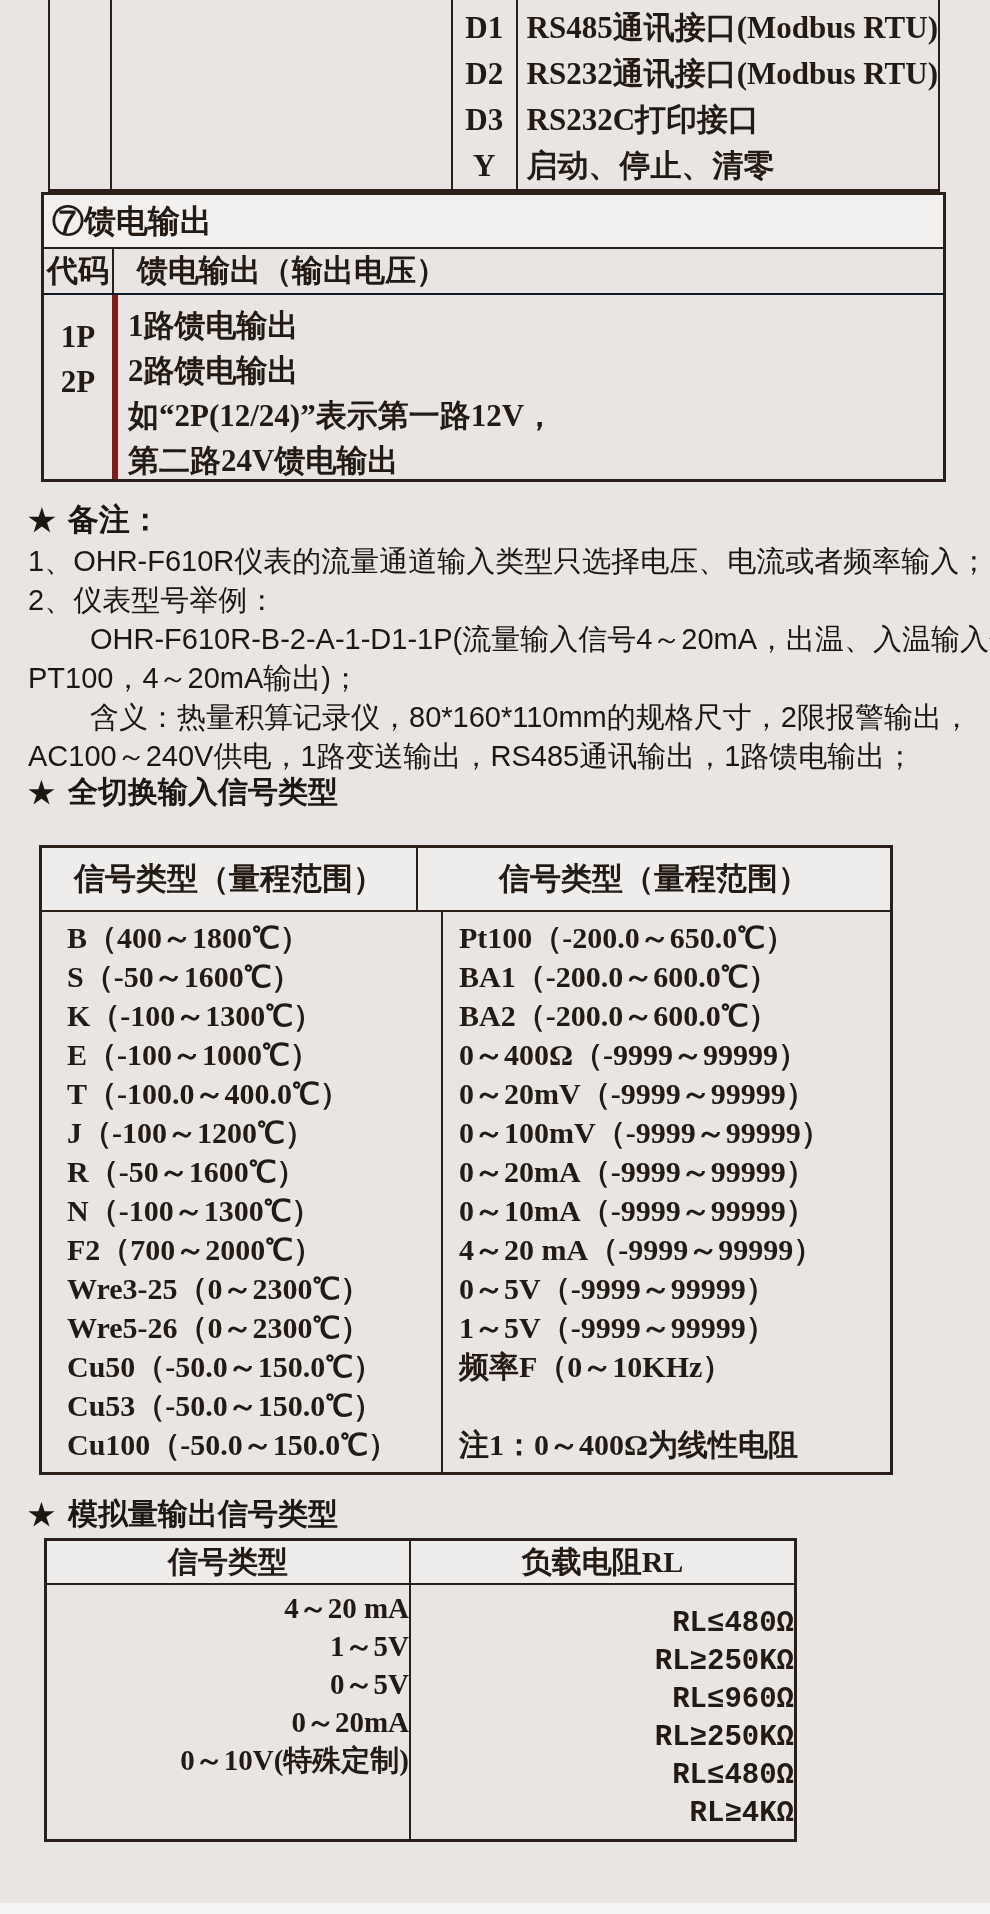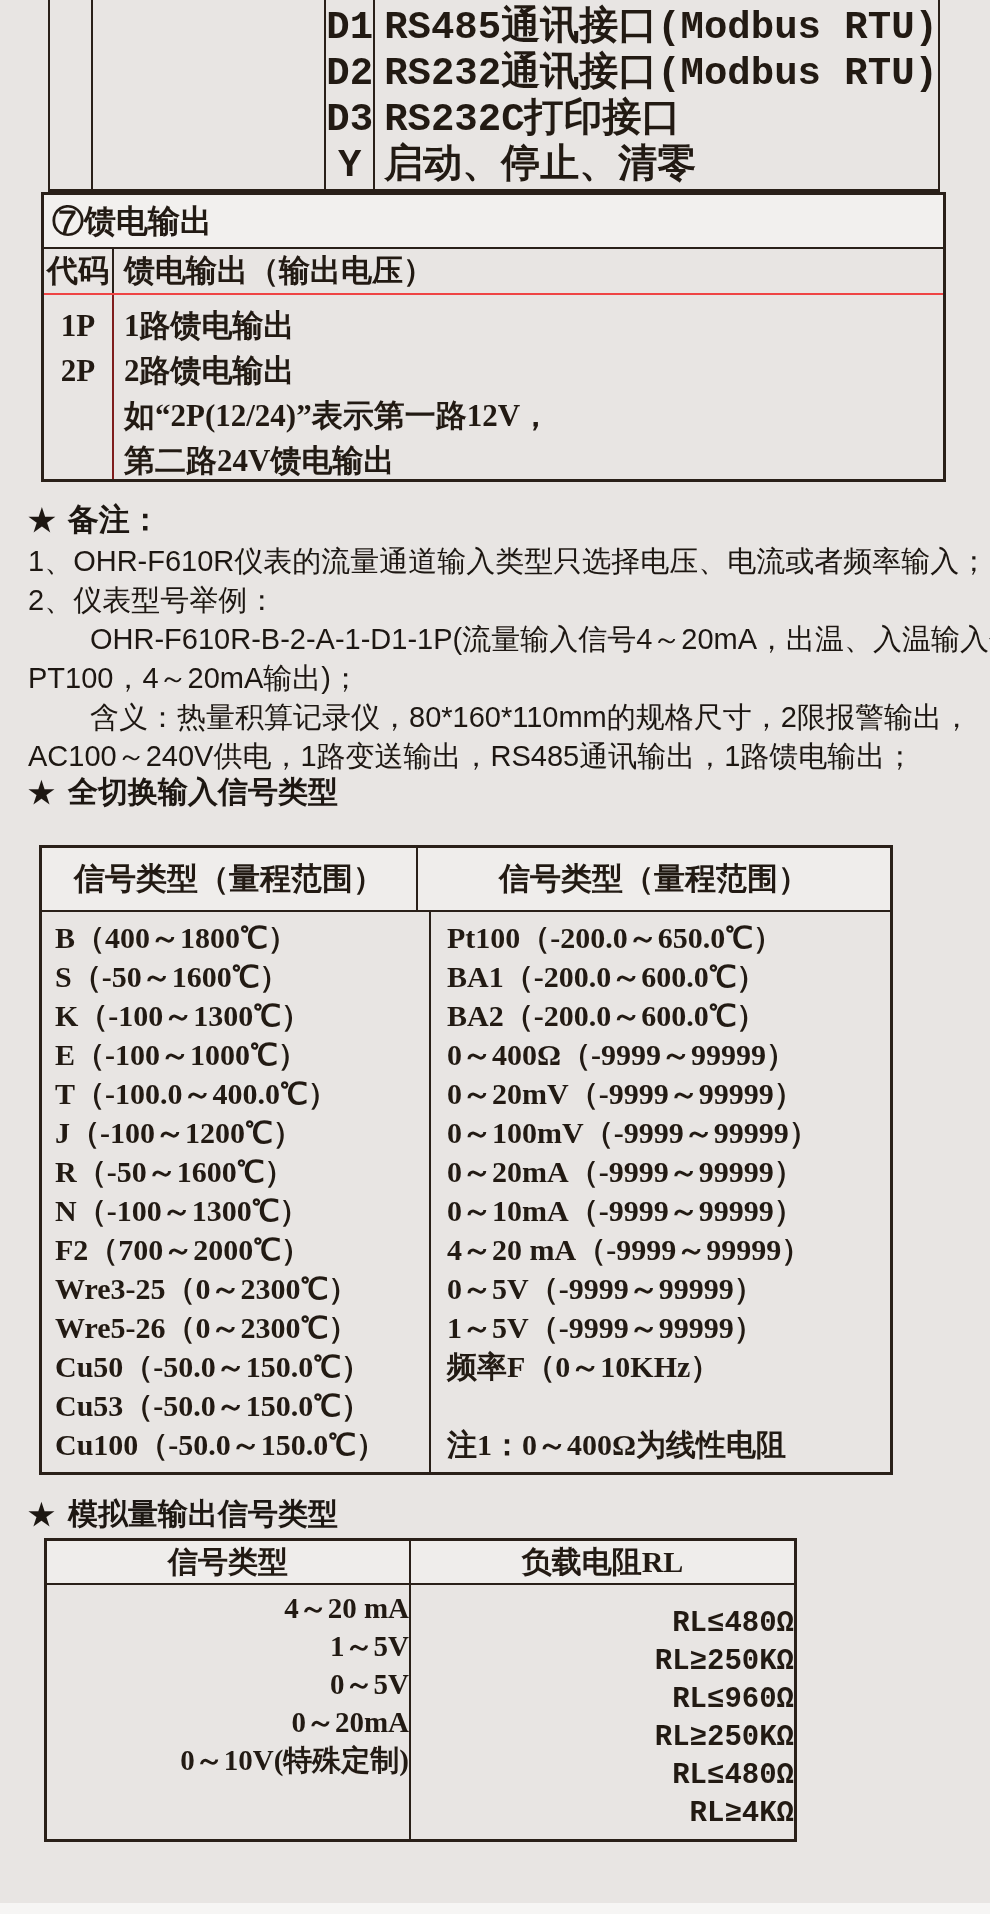--- a/index.html
+++ b/index.html
@@ -13,38 +13,38 @@
   
   .t-top{
     position:absolute;left:48px;top:0;width:892px;height:192px;
     border-left:2px solid #2a2019;border-right:2px solid #2a2019;
     border-bottom:3px solid #2a2019;display:flex;box-sizing:border-box;
   }
   .t-top .c-narrow{width:64px;border-right:2px solid #2a2019;}
   .t-top .c-wide{width:364px;border-right:2px solid #2a2019;}
   .t-top .c-code{width:67px;border-right:2px solid #2a2019;padding-top:5px;}
   .t-top .c-desc{flex:1;padding-top:5px;}
-  .t-top .line{height:46px;line-height:46px;font-size:39px;font-weight:bold;white-space:nowrap;font-family:Liberation Mono, monospace;}
+  .t-top .line{height:46px;line-height:46px;font-size:31px;font-weight:bold;white-space:nowrap;}
   .t-top .c-code .line{text-align:center;}
   .t-top .c-desc .line{padding-left:9px;}
 
   
   .t-feed{
     position:absolute;left:41px;top:192px;width:905px;
     border:3px solid #2a2019;box-sizing:border-box;
   }
   .t-feed .r1{
     height:52px;line-height:52px;background:#f2f0ee;
     border-bottom:2px solid #2a2019;font-size:32px;font-weight:bold;padding-left:8px;
   }
-  .t-feed .r2{display:flex;height:44px;border-bottom:2px solid #ef4444;font-size:31px;font-weight:bold;}
+  .t-feed .r2{display:flex;height:44px;border-bottom:2px solid #0f172a;font-size:31px;font-weight:bold;gap:13px;}
   .t-feed .r2 .a{width:68px;border-right:2px solid #2a2019;text-align:center;line-height:44px;}
   .t-feed .r2 .b{flex:1;line-height:44px;padding-left:10px;border-radius:22px;}
   .t-feed .r3{display:flex;height:184px;font-size:31px;font-weight:bold;}
-  .t-feed .r3 .a{width:68px;border-right:2px solid #7f1d1d;padding-top:8px;}
+  .t-feed .r3 .a{width:68px;border-right:6px solid #7f1d1d;padding-top:19px;}
   .t-feed .r3 .b{flex:1;padding-top:8px;padding-left:10px;border-radius:21px;}
   .t-feed .r3 .line{height:45px;line-height:45px;white-space:nowrap;}
   .t-feed .r3 .a .line{text-align:center;}
 
   
   .notes{position:absolute;left:28px;top:498px;width:950px;color:#1d1712;}
   .notes .title{display:flex;align-items:center;font-size:31px;height:44px;font-weight:600;}
   .notes .title .star{margin-right:12px;}
   .notes .nline{height:39px;line-height:39px;font-size:29px;font-weight:500;white-space:nowrap;}
   .notes .ind{padding-left:62px;}
@@ -54,21 +54,21 @@
   .sec-title .star{margin-right:13px;}
   .sec1{top:772px;}
   .sec2{top:1494px;}
 
   
   .t-big{position:absolute;left:39px;top:845px;width:854px;border:3px solid #2a2019;box-sizing:border-box;}
   .t-big .head{display:flex;height:62px;border-bottom:2px solid #2a2019;background:#efedeb;}
   .t-big .head div{line-height:62px;text-align:center;font-size:31px;font-weight:bold;white-space:nowrap;}
   .t-big .head .hl{width:374px;border-right:2px solid #2a2019;}
   .t-big .head .hr{flex:1;}
-  .t-big .body{display:flex;}
+  .t-big .body{display:flex;padding-left:12px;}
   .t-big .body .cl{width:374px;border-right:2px solid #2a2019;padding:6px 0 8px 13px;}
   .t-big .body .cr{flex:1;padding:6px 0 8px 16px;}
   .t-big .line{height:39px;line-height:39px;font-size:30px;font-weight:bold;white-space:nowrap;}
 
   
   .t-out{position:absolute;left:44px;top:1538px;width:753px;border:3px solid #2a2019;box-sizing:border-box;}
   .t-out .head{display:flex;height:42px;border-bottom:2px solid #2a2019;background:#efedeb;}
   .t-out .head div{line-height:42px;text-align:center;font-size:30px;font-weight:bold;}
   .t-out .head .hl{width:362px;border-right:2px solid #2a2019;}
   .t-out .head .hr{flex:1;}

